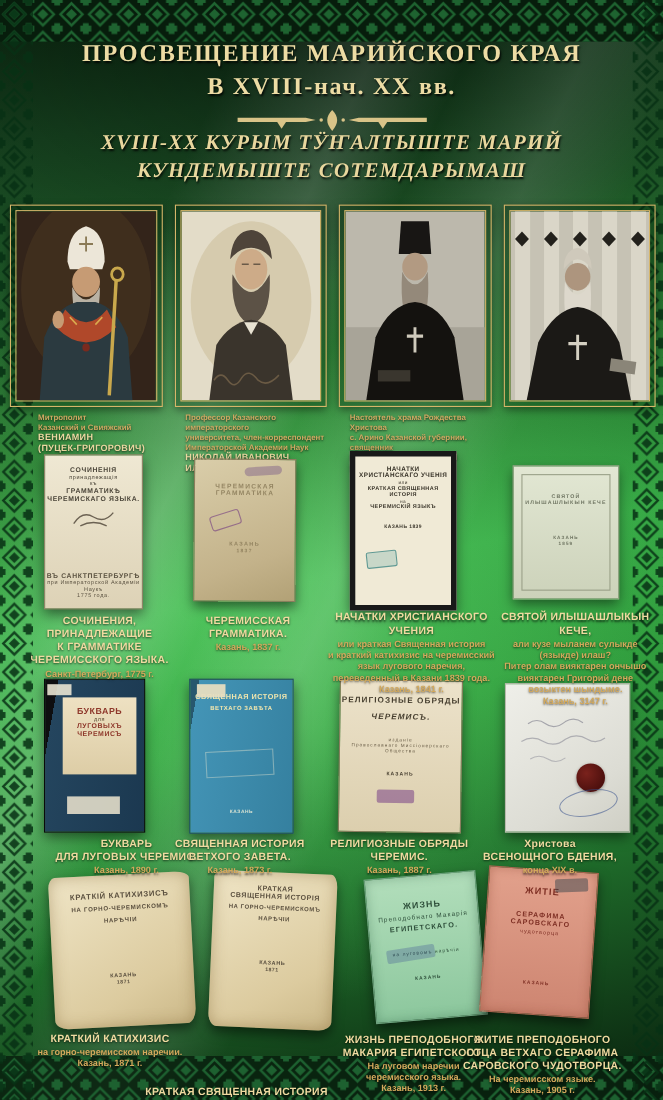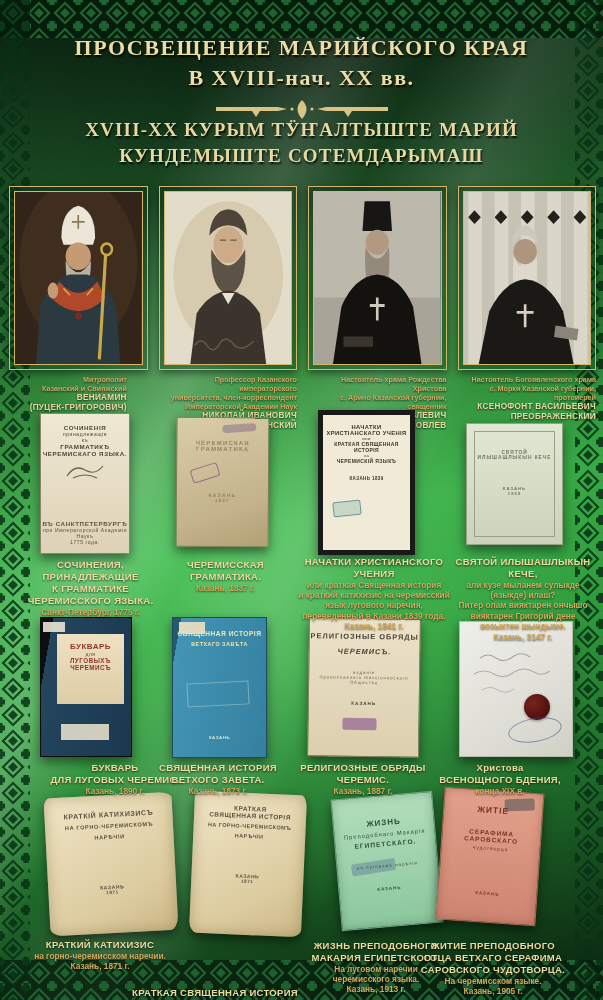--- a/index.html
+++ b/index.html
@@ -17,31 +17,31 @@
   .strip.left{left:0;top:0;width:30px;height:1000px;}
   .strip.right{right:0;top:0;width:28px;height:1000px;}
 
   .title{position:absolute;top:33px;left:0;width:100%;text-align:center;
     font-family:"Liberation Serif",serif;font-weight:700;color:#eddca4;
     font-size:22px;line-height:1.35;letter-spacing:1.5px;
     text-shadow:1px 2px 2px rgba(0,0,0,.85);}
   .subtitle{position:absolute;top:117px;left:0;width:100%;text-align:center;
     font-family:"Liberation Serif",serif;font-weight:700;color:#e9d79e;
     font-size:19px;line-height:1.35;letter-spacing:1.2px;
-    text-shadow:1px 2px 2px rgba(0,0,0,.85);}
+    text-shadow:1px 2px 2px rgba(0,0,0,.85);font-style:italic;}
   .divider{position:absolute;top:99px;left:50%;transform:translateX(-50%);}
 
   
   .prow{position:absolute;top:186px;left:9px;right:7px;display:flex;gap:11px;}
   .pcol{flex:1;display:flex;flex-direction:column;align-items:center;}
   .pframe{width:100%;height:184px;box-sizing:border-box;border:1px solid #d6b66a;
     padding:4px;background:rgba(0,30,8,.30);box-shadow:0 3px 8px rgba(0,0,0,.5);}
   .pimg{width:100%;height:100%;box-sizing:border-box;border:1px solid #d6b66a;overflow:hidden;}
   .pimg svg{display:block;width:100%;height:100%;}
-  .pcap{margin-top:5px;text-align:right;line-height:1.25;text-shadow:0 1px 2px rgba(0,0,0,.7);}
+  .pcap{margin-top:5px;text-align:left;line-height:1.25;text-shadow:0 1px 2px rgba(0,0,0,.7);margin-left:10px;}
   .pcap .role .ln{display:block;font-size:7.2px;font-weight:700;color:#cfa963;}
   .pcap .name .ln{display:block;font-size:8.2px;font-weight:700;letter-spacing:.3px;color:#ecd9a2;}
 
   
   .book{position:absolute;box-sizing:border-box;box-shadow:0 5px 11px rgba(0,0,0,.5);}
   .cover{position:relative;width:100%;height:100%;box-sizing:border-box;display:flex;
     flex-direction:column;align-items:center;text-align:center;overflow:hidden;}
   .cover .ln{display:block;}
   .imprint .ln{display:block;font-size:3.6px;color:#6b6least;}
   .bcap{position:absolute;text-align:center;line-height:1.25;text-shadow:0 1px 2px rgba(0,0,0,.65);}
@@ -350,30 +350,20 @@
               </g>
             <path d="M46 46 Q46 31 58 29 Q70 31 70 46 Q64 38 58 38 Q52 38 46 46 Z" fill="#cfc9bb"></path>
             <ellipse cx="58" cy="52" rx="11" ry="11" fill="#ad957e"></ellipse>
             <path d="M47 56 Q44 96 58 104 Q72 96 69 56 Q64 66 58 66 Q52 66 47 56 Z" fill="#ddd8cc"></path>
             <path d="M14 150 L24 104 Q38 78 58 76 Q80 78 94 104 L104 150 Z" fill="#1b1916"></path>
             <path d="M58 98 V118 M50 105 H66" stroke="#d5d0c2" stroke-width="2.5"></path>
             <rect x="86" y="118" width="22" height="10" fill="#8a8578" transform="rotate(8 97 123)"></rect>
           </svg>
         </div>
       </div>
-      <div class="pcap">
-        <div class="role">
-            <span class="ln">Настоятель Богоявленского храма</span>
-            <span class="ln">с. Морки Казанской губернии, протоиерей</span>
-          </div>
-        <div class="name">
-            <span class="ln">КСЕНОФОНТ ВАСИЛЬЕВИЧ</span>
-            <span class="ln">ПРЕОБРАЖЕНСКИЙ</span>
-          </div>
-      </div>
     </div>
   </div>
 
   <div class="book b1">
     <div class="cover">
       <div style="display:contents"><span class="ln">СОЧИНЕНІЯ</span><span class="ln">принадлежащія</span><span class="ln">къ</span><span class="ln">ГРАММАТИКѢ</span><span class="ln">ЧЕРЕМИСКАГО ЯЗЫКА.</span></div>
       <svg class="flourish" width="44" height="20" viewBox="0 0 44 20">
         <path d="M4 14 q8 -12 18 -6 q10 6 18 -4 M10 16 q12 -6 24 0" stroke="#6b6152" fill="none" stroke-width="1.2"></path>
       </svg>
       <div class="imprint">

